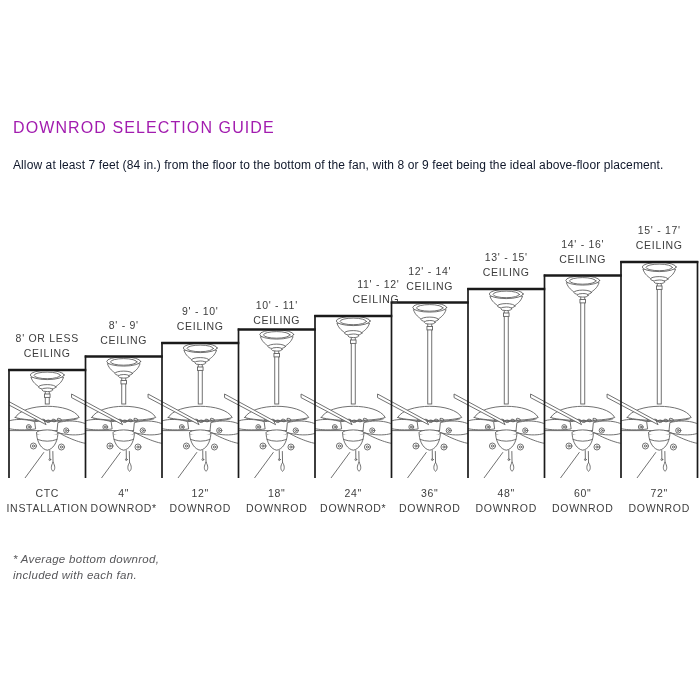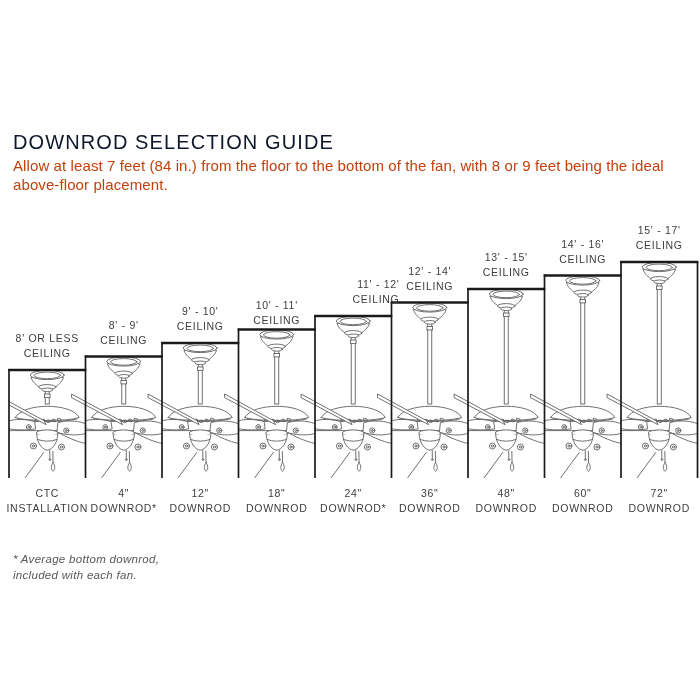--- a/index.html
+++ b/index.html
@@ -2,25 +2,25 @@
 <html><head>
 <meta charset="utf-8">
 <style>
   html,body{margin:0;padding:0;}
   body{
     width:700px;height:700px;background:#ffffff;position:relative;overflow:hidden;
     font-family:"Liberation Sans","DejaVu Sans",sans-serif;
   }
   #title{
     position:absolute;left:13px;top:119px;
-    font-size:20px;font-weight:500;letter-spacing:1.1px;color:#0f172a;margin-top:12px;
+    font-size:16px;font-weight:500;letter-spacing:1.1px;color:#a21caf;
   }
   #description{
     position:absolute;left:13px;top:156px;width:652px;
-    font-size:15px;line-height:19px;letter-spacing:.1px;color:#c2410c;
+    font-size:12px;line-height:19px;letter-spacing:.1px;color:#0f172a;
   }
   #diagram-svg{position:absolute;left:0;top:0;}
   .clabel,.dlabel{
     position:absolute;text-align:center;
     font-size:10.5px;line-height:15px;letter-spacing:.7px;color:#3d3d3d;
     white-space:nowrap;
   }
   #footnote{
     position:absolute;left:13px;top:551px;
     font-size:11.5px;line-height:16px;font-style:italic;letter-spacing:.3px;color:#57575a;

